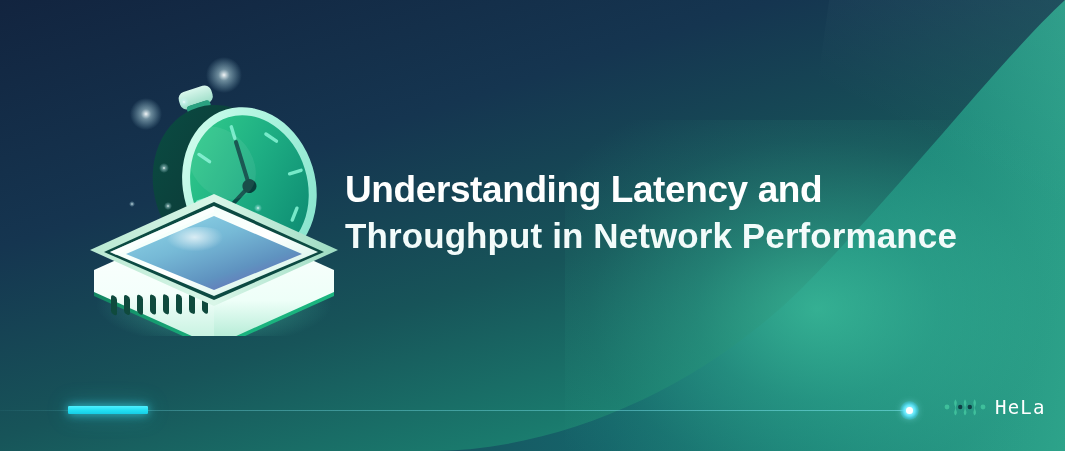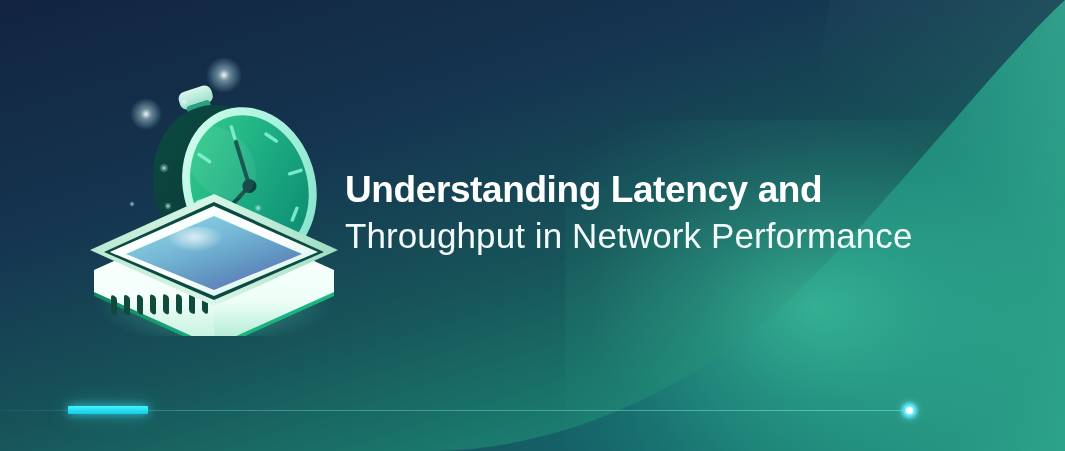--- a/index.html
+++ b/index.html
@@ -115,21 +115,21 @@
     font-weight: 700;
     line-height: 1.08;
     letter-spacing: -0.4px;
     color: #ffffff;
     white-space: nowrap;
   }
   .headline .line2 {
     display: block;
     margin-top: 6px;
     font-size: 35px;
-    font-weight: 400;
+    font-weight: 700;
     line-height: 1.12;
     letter-spacing: 0.1px;
     color: #f2fbfa;
     white-space: nowrap;
   }
 
   
   .rail {
     position: absolute;
     left: 0;
@@ -390,14 +390,26 @@
   <div class="headline">
     <span class="line1">Understanding Latency and</span>
     <span class="line2">Throughput in Network Performance</span>
   </div>
 
   <div class="rail"></div>
   <div class="rail-fill"></div>
   <div class="rail-dot"></div>
   <div class="rail-dot-core"></div>
 
+  <div class="brand">
+    <svg class="brand-mark" width="42" height="22" viewBox="0 0 42 22" aria-hidden="true">
+      <circle cx="3" cy="11" r="2.4" fill="#3fbf9b"></circle>
+      <path d="M11.4,3.2 C13.1,5.6 13.1,7.4 12.3,9.6 C11.6,11.6 11.6,12.4 12.3,14.2 C13.2,16.4 13.1,17.6 11.4,19.6 C9.9,17.4 9.9,16.3 10.7,14.2 C11.4,12.4 11.4,11.5 10.7,9.6 C9.9,7.5 9.9,5.5 11.4,3.2 Z" fill="#3fbf9b"></path>
+      <path d="M21,3.2 C22.7,5.6 22.7,7.4 21.9,9.6 C21.2,11.6 21.2,12.4 21.9,14.2 C22.8,16.4 22.7,17.6 21,19.6 C19.5,17.4 19.5,16.3 20.3,14.2 C21,12.4 21,11.5 20.3,9.6 C19.5,7.5 19.5,5.5 21,3.2 Z" fill="#3fbf9b"></path>
+      <path d="M30.6,3.2 C32.3,5.6 32.3,7.4 31.5,9.6 C30.8,11.6 30.8,12.4 31.5,14.2 C32.4,16.4 32.3,17.6 30.6,19.6 C29.1,17.4 29.1,16.3 29.9,14.2 C30.6,12.4 30.6,11.5 29.9,9.6 C29.1,7.5 29.1,5.5 30.6,3.2 Z" fill="#3fbf9b"></path>
+      <circle cx="39" cy="11" r="2.4" fill="#3fbf9b"></circle>
+      <circle cx="16.2" cy="11" r="2.2" fill="#0f3f45"></circle>
+      <circle cx="25.8" cy="11" r="2.2" fill="#0f3f45"></circle>
+    </svg>
+    <span class="brand-name">HeLa</span>
+  </div>
 
 </div>
 
 </body></html>

